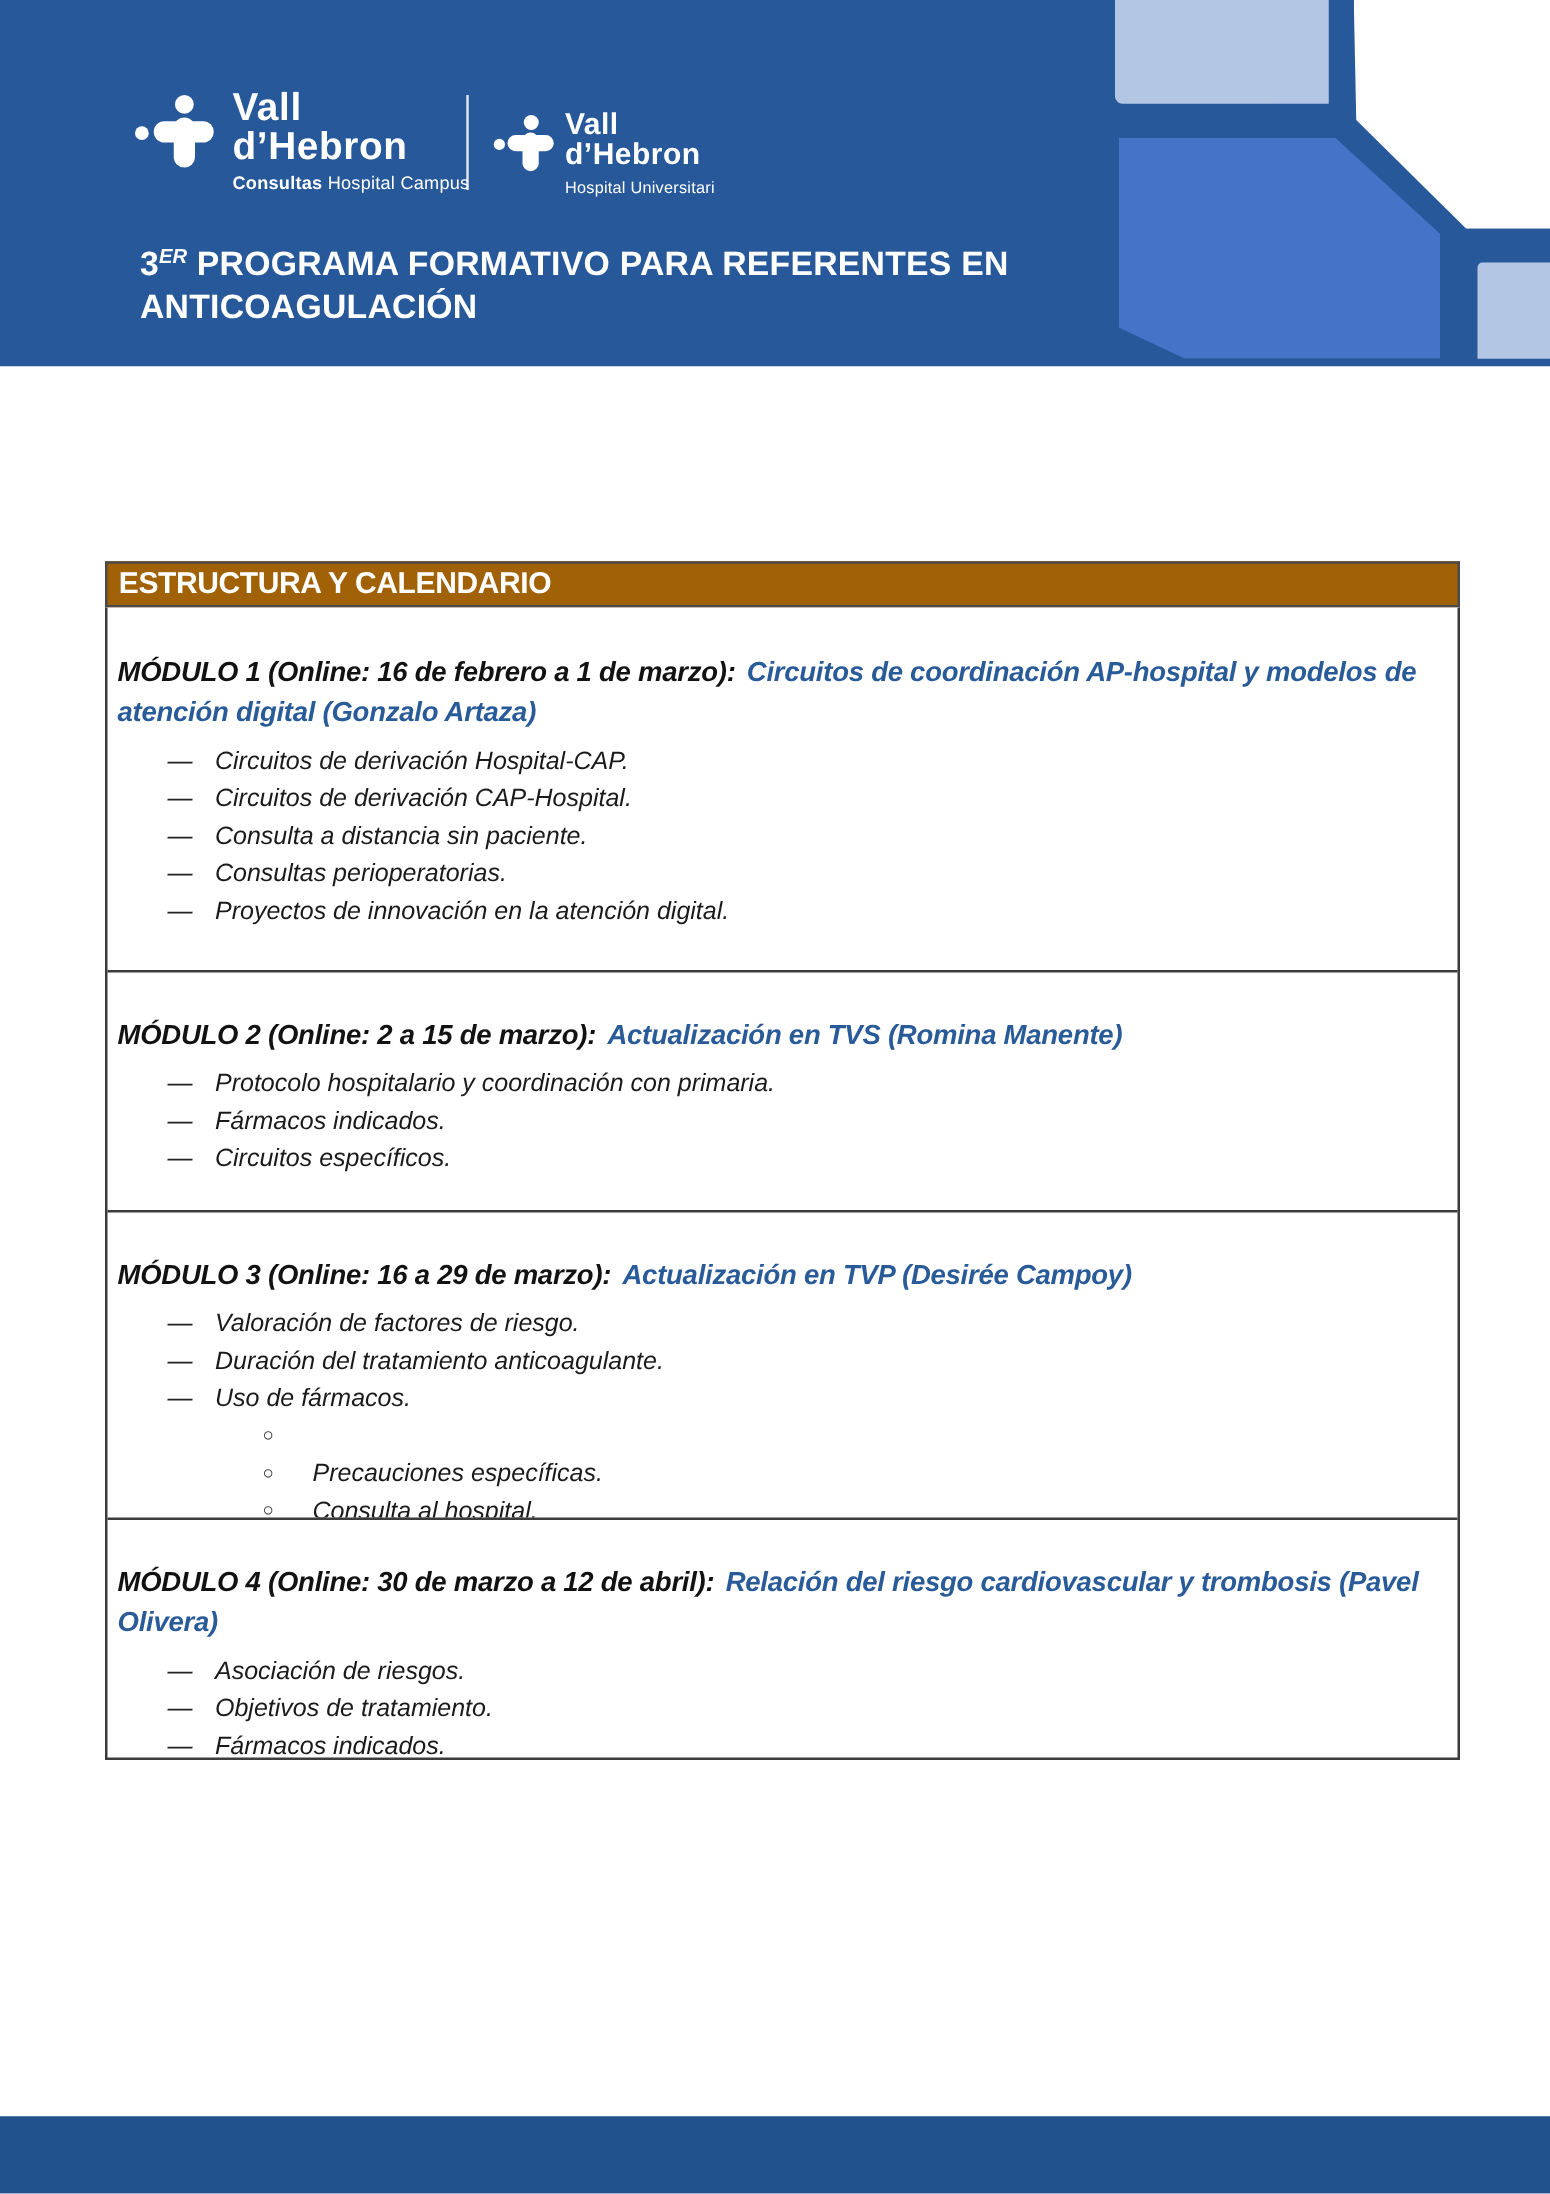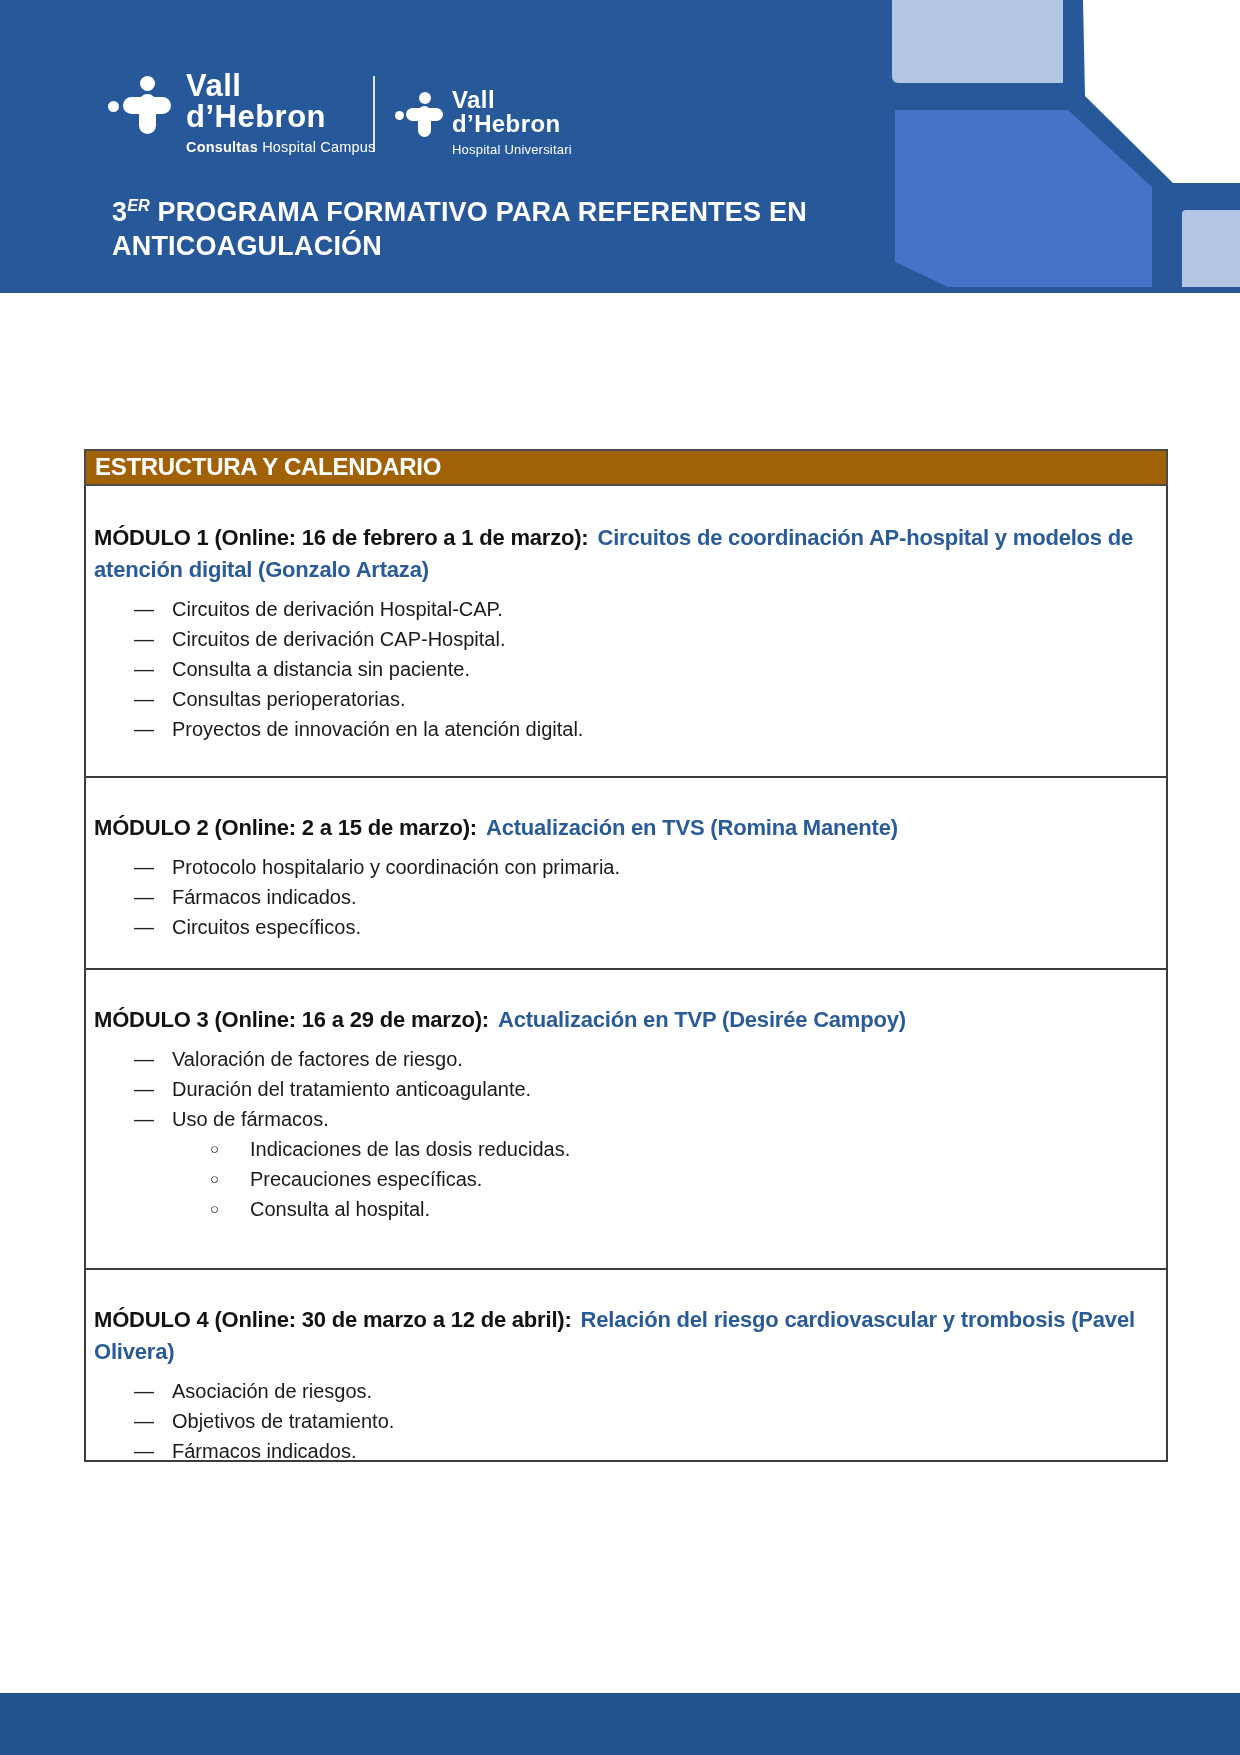--- a/index.html
+++ b/index.html
@@ -43,25 +43,25 @@
   .doc-title sup{font-size:60%;vertical-align:super;letter-spacing:0;font-style:italic;}
 
   
   .section-bar{position:absolute;left:84px;top:449px;width:1084px;height:37px;background:#a16207;
      border:2px solid #4b4b4b;box-sizing:border-box;color:#fff;font-size:24px;font-weight:bold;
      line-height:32px;padding-left:9px;letter-spacing:-0.3px;}
 
   
   .mod-table{position:absolute;left:84px;top:486px;width:1084px;background:#fff;
      border:2px solid #3c3c3c;border-top:none;box-sizing:border-box;}
-  .mod-row{box-sizing:border-box;overflow:hidden;padding-top:34px;}
+  .mod-row{box-sizing:border-box;overflow:hidden;padding-top:34px;font-style:italic;}
   .mod-row + .mod-row{border-top:2px solid #3c3c3c;}
   .mod-row:nth-child(1){height:290px;padding-top:36px;}
   .mod-row:nth-child(2){height:192px;}
-  .mod-row:nth-child(3){height:300px;}
+  .mod-row:nth-child(3){height:246px;}
   .mod-row:nth-child(4){height:192px;}
 
   .mod-heading{margin:0 8px 8px 8px;font-size:22px;font-weight:bold;line-height:32px;
      color:#121212;letter-spacing:-0.2px;}
   .h-blue{color:#2a5b99;margin-left:9px;}
 
   .li{display:flex;margin-left:48px;margin-right:20px;font-size:20px;line-height:30px;color:#1a1a1a;}
   .li .marker{width:38px;flex:none;color:#222;}
   .li.sub{margin-left:124px;}
   .li.sub .marker{width:40px;font-size:15px;}
@@ -162,21 +162,20 @@
         <div class="li">
           <span class="marker">—</span>
           <span>Duración del tratamiento anticoagulante.</span>
         </div>
         <div class="li">
           <span class="marker">—</span>
           <span>Uso de fármacos.</span>
         </div>
         <div class="li sub">
           <span class="marker">○</span>
-          <span>Indicaciones de las dosis reducidas.</span>
         </div>
         <div class="li sub">
           <span class="marker">○</span>
           <span>Precauciones específicas.</span>
         </div>
         <div class="li sub">
           <span class="marker">○</span>
           <span>Consulta al hospital.</span>
         </div>
       </div>

